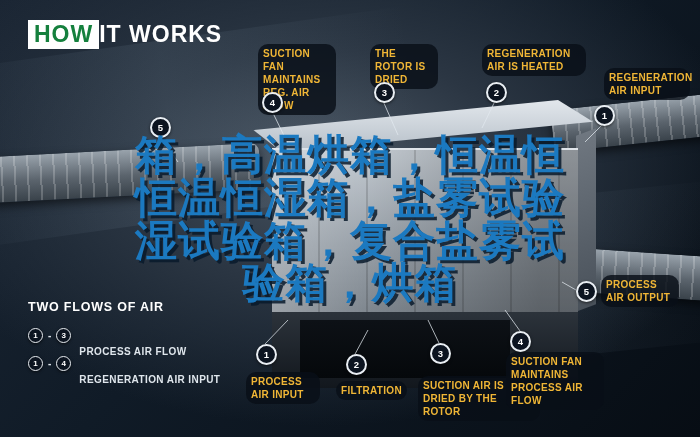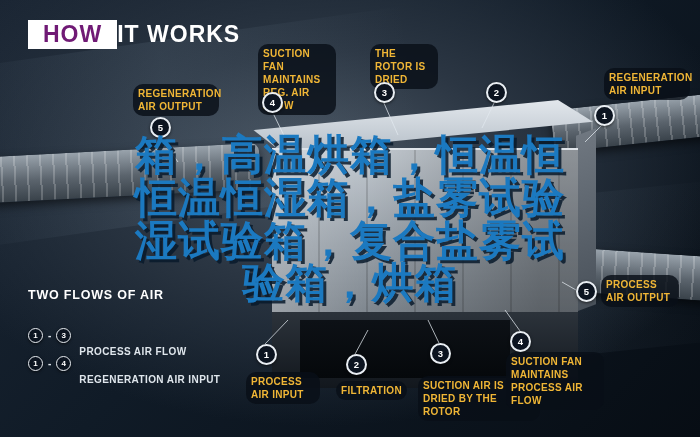--- a/index.html
+++ b/index.html
@@ -38,39 +38,39 @@
       linear-gradient(180deg,#99a3ac 0%,#5b646d 55%,#39424a 100%);
     box-shadow:0 4px 10px rgba(0,0,0,.55);}
   .duct-left{left:-12px;top:150px;width:272px;height:46px;transform:rotate(-3deg);}
   .duct-right{left:552px;top:102px;width:162px;height:42px;transform:rotate(-6deg);}
   .duct-right-low{left:562px;top:252px;width:150px;height:44px;transform:rotate(4deg);}
 
   .leader-lines{position:absolute;left:0;top:0;pointer-events:none;}
 
   
   .title{position:absolute;left:28px;top:20px;font-weight:bold;font-size:23px;letter-spacing:1px;white-space:nowrap;}
-  .title-how{background:#ffffff;color:#701a75;padding:1px 15px;display:inline-block;text-align:right;}
+  .title-how{background:#ffffff;color:#15803d;padding:1px 6px;display:inline-block;text-align:right;}
   .title-rest{color:#ffffff;}
 
   
   .callout-label{position:absolute;background:rgba(9,15,23,.82);color:#f0b636;
     font-size:10px;font-weight:bold;line-height:1.3;padding:3px 5px;letter-spacing:.3px;
     border-radius:10px;z-index:4;}
   .badge{position:absolute;width:17px;height:17px;border-radius:50%;
     background:#0c1420;border:2px solid #e9eef3;color:#ffffff;
     font-size:9.5px;font-weight:bold;display:flex;align-items:center;justify-content:center;
     box-shadow:0 1px 3px rgba(0,0,0,.6);z-index:4;box-sizing:content-box;}
 
   
   .overlay-cn{position:absolute;left:50%;top:134px;transform:translateX(-50%);width:600px;
     text-align:center;z-index:9;color:#1b79c0;font-weight:bold;font-size:42px;line-height:1.02;
     text-shadow:3px 3px 0 rgba(8,26,44,.85);letter-spacing:1px;white-space:nowrap;}
 
   
-  .legend-title{position:absolute;left:28px;top:288px;color:#ffffff;font-weight:bold;
+  .legend-title{position:absolute;left:28px;top:300px;color:#ffffff;font-weight:bold;
     font-size:12.5px;letter-spacing:.8px;z-index:5;}
   .legend-row{position:absolute;display:flex;align-items:center;gap:5px;z-index:5;}
   .legend-row .badge{position:static;width:13px;height:13px;font-size:8px;border-width:1.5px;}
   .legend-sep{color:#dfe6ec;font-weight:bold;font-size:10px;}
   .legend-label{color:#dfe6ec;font-weight:bold;font-size:10px;letter-spacing:.4px;margin-left:3px;margin-top:32px;}
 </style>
 </head>
 <body>
 
 <div class="stage">
@@ -99,29 +99,29 @@
       <line x1="439" y1="343" x2="428" y2="320"></line>
       <line x1="520" y1="331" x2="505" y2="310"></line>
       <line x1="576" y1="290" x2="562" y2="282"></line>
     </g>
   </svg>
 
   <div class="title">
     <span class="title-how">HOW</span><span class="title-rest">IT WORKS</span>
   </div>
 
-  <div class="callout-label" style="left:133px;top:84px;width:76px">REGENERATION AIR OUTPUT</div>
   <div class="badge" style="left:150px;top:117px">5</div>
 
   <div class="callout-label" style="left:258px;top:44px;width:68px">SUCTION FAN MAINTAINS REG. AIR FLOW</div>
   <div class="badge" style="left:262px;top:92px">4</div>
 
   <div class="callout-label" style="left:370px;top:44px;width:58px">THE ROTOR IS DRIED</div>
   <div class="badge" style="left:374px;top:82px">3</div>
 
+  <div class="callout-label" style="left:482px;top:44px;width:94px">REGENERATION AIR IS HEATED</div>
   <div class="badge" style="left:486px;top:82px">2</div>
 
   <div class="callout-label" style="left:604px;top:68px;width:76px">REGENERATION AIR INPUT</div>
   <div class="badge" style="left:594px;top:105px">1</div>
 
   <div class="badge" style="left:256px;top:344px">1</div>
   <div class="callout-label" style="left:246px;top:372px;width:64px">PROCESS AIR INPUT</div>
 
   <div class="badge" style="left:346px;top:354px">2</div>
   <div class="callout-label" style="left:336px;top:381px">FILTRATION</div>

